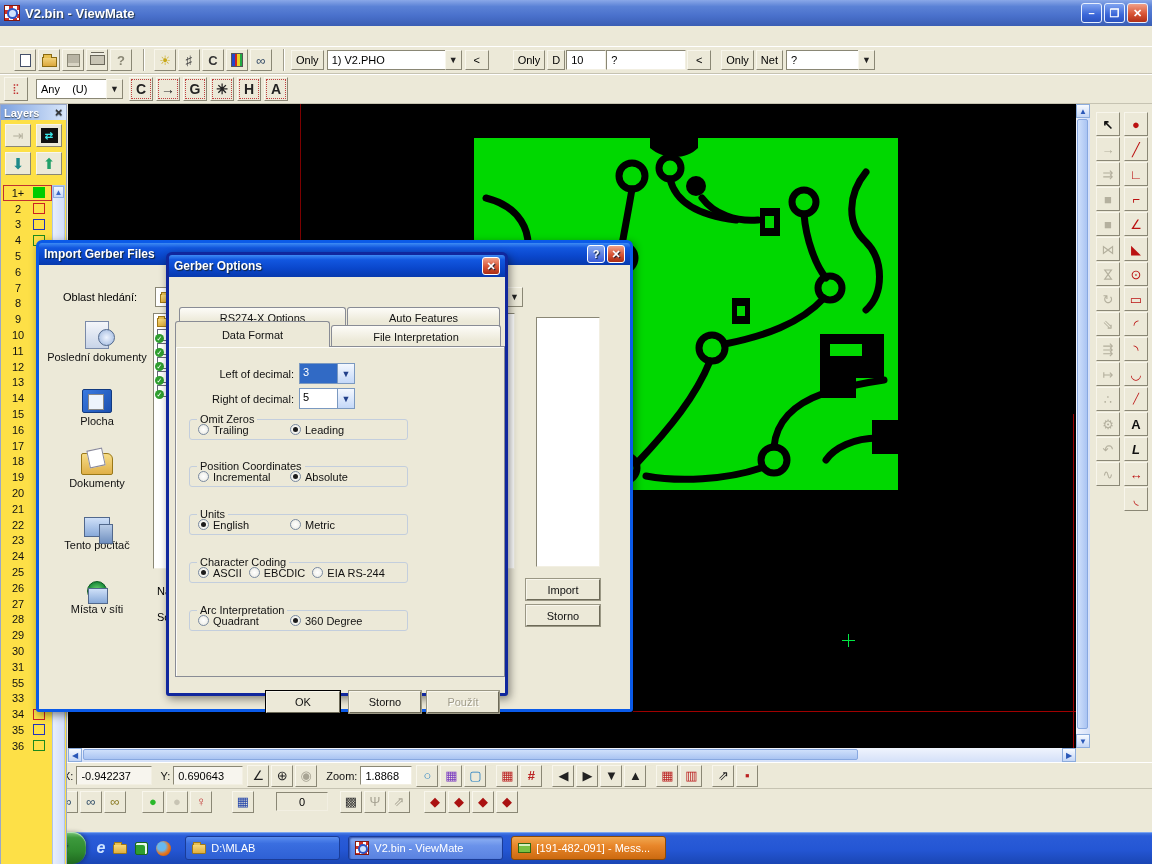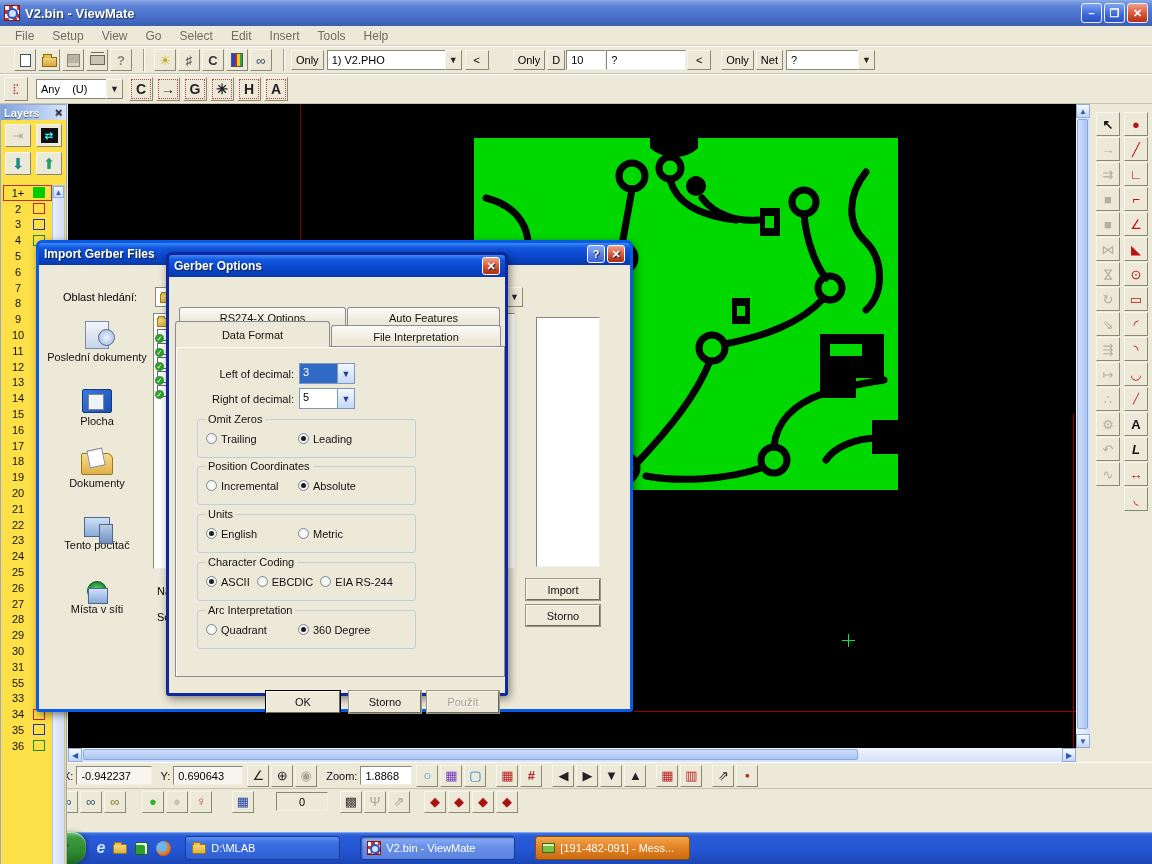--- a/index.html
+++ b/index.html
@@ -129,21 +129,21 @@
 .gtab{position:absolute;height:20px;background:linear-gradient(#fdfcf8,#ece9d8 70%);border:1px solid #898c95;border-bottom:none;
  border-radius:3px 3px 0 0;font-size:11px;display:flex;align-items:center;justify-content:center;color:#111}
 .gtab.active{height:26px;background:#ece9d8;z-index:6}
 .gpanel{position:absolute;left:6px;top:69px;width:330px;height:331px;border:1px solid #898c95;background:#ece9d8;box-shadow:inset 1px 1px 0 #fdfcf8;z-index:4}
 .decrow{position:absolute;display:flex;align-items:center}
 .declabel{width:118px;text-align:right;font-size:11px;margin-right:5px;color:#111}
 .deccombo{display:flex;height:21px}
 .deccombo .dval{width:39px;background:#fff;border:1px solid #7b99c0;font-size:11px;padding:2px 3px}
 .deccombo .dval.hl{background:#316ac5;color:#fff}
 .deccombo .darr{width:17px;background:linear-gradient(#f4f8ff,#c4d8f8);border:1px solid #7b99c0;border-left:none;color:#22408a;font-size:9px;display:flex;align-items:center;justify-content:center}
-.group{position:absolute;left:21px;width:219px;height:39px;border:1px solid #c3cedd;border-radius:3px}
+.group{position:absolute;left:13px;width:219px;height:21px;border:1px solid #c3cedd;border-radius:3px}
 .gtitle{position:absolute;top:-7px;left:7px;background:#ece9d8;padding:0 3px;font-size:11px;color:#111}
 .gopts{display:flex;align-items:center;height:100%;padding-left:8px;gap:4px}
 .gopt{display:flex;align-items:center;gap:4px;font-size:11px;min-width:88px;color:#111}
 .tight .gopt{min-width:0;margin-right:3px}
 .radio{width:11px;height:11px;border-radius:50%;background:radial-gradient(#fff,#e8e8e0);border:1px solid #7a8aa0;position:relative;flex:0 0 auto}
 .radio.on::after{content:"";position:absolute;left:2px;top:2px;width:5px;height:5px;border-radius:50%;background:#1c1c1c}
 
 
 .sbar{position:absolute;left:0;width:1152px;background:#ece9d8;display:flex;align-items:center;border-top:1px solid #fff;padding-left:4px}
 .s1{top:762px;height:26px}
@@ -154,21 +154,21 @@
 .strip{position:absolute;left:0;top:814px;width:1152px;height:18px;background:#ece9d8}
 
 
 .taskbar{position:absolute;left:0;top:832px;width:1152px;height:32px;display:flex;align-items:center;
  background:linear-gradient(180deg,#4f84e8 0%,#2a5cd8 12%,#2456d4 55%,#1a46b4 100%);box-shadow:inset 0 1px 0 #7aa4f0}
 .startbtn{height:32px;display:flex;align-items:center;gap:6px;padding:0 20px 0 9px;border-radius:0 14px 14px 0;
  background:linear-gradient(180deg,#7bc77b 0%,#3d9a3d 18%,#2f8a2f 60%,#1f681f 100%);box-shadow:inset 0 1px 1px #bfe8bf,2px 0 4px rgba(0,0,0,.3)}
 .startbtn .stext{color:#fff;font-weight:bold;font-style:italic;font-size:16px;text-shadow:1px 1px 2px #123}
 .flag{width:15px;height:15px;border-radius:2px;transform:skewX(-6deg);background:conic-gradient(#5bc24a 0 25%,#f3c73a 0 50%,#3aa0e8 0 75%,#e8553a 0);box-shadow:0 0 2px #fff}
 .qlaunch{display:flex;align-items:center;gap:8px;padding:0 10px}
-.tasks{display:flex;align-items:center;gap:20px;margin-left:4px}
+.tasks{display:flex;align-items:center;gap:8px;margin-left:4px}
 .taskbtn{width:155px;height:24px;border-radius:3px;border:1px solid #1a3c98;display:flex;align-items:center;gap:5px;padding:0 6px;
  color:#fff;font-size:11px;white-space:nowrap;overflow:hidden}
 .taskbtn .tlabel{overflow:hidden;text-overflow:ellipsis}
 .taskbtn.normal{background:linear-gradient(180deg,#5a8ef0,#3a6ee0 30%,#2e60d4)}
 .taskbtn.active{background:linear-gradient(180deg,#8fb2f4,#6a92ea 40%,#5a82e0);box-shadow:inset 1px 1px 2px #2a4aa8}
 .taskbtn.alert{background:linear-gradient(180deg,#f0a850,#e8862a 40%,#cc6a10);border-color:#8a4a08}
 .tray{margin-left:auto;height:32px;display:flex;align-items:center;gap:6px;padding:0 8px 0 12px;
  background:linear-gradient(180deg,#3a78e4,#1e56c4);box-shadow:-1px 0 0 #6a96ec,-2px 0 0 #1a3c98}
 .tray .en{color:#fff;font-size:11px;font-weight:bold;background:rgba(255,255,255,.12);padding:1px 4px;border-radius:2px}
 .tray .time{color:#fff;font-size:12px;margin-left:2px}
@@ -184,31 +184,20 @@
   <div class="titlebar">
     <span class="appicon"></span>
     <span class="ttl">V2.bin - ViewMate</span>
     <span class="wbtns">
       <span class="wbtn">–</span>
       <span class="wbtn">❐</span>
       <span class="wbtn close">✕</span>
     </span>
   </div>
 
-  <div class="menubar">
-      <span class="menu-item">File</span>
-      <span class="menu-item">Setup</span>
-      <span class="menu-item">View</span>
-      <span class="menu-item">Go</span>
-      <span class="menu-item">Select</span>
-      <span class="menu-item">Edit</span>
-      <span class="menu-item">Insert</span>
-      <span class="menu-item">Tools</span>
-      <span class="menu-item">Help</span>
-    </div>
 
   <div class="tbrow tb1">
     <span class="tb-group">
         <button class="tbb">
           <span class="icg ic-page"></span>
         </button>
         <button class="tbb">
           <span class="icg ic-folder-open"></span>
         </button>
         <button class="tbb">

